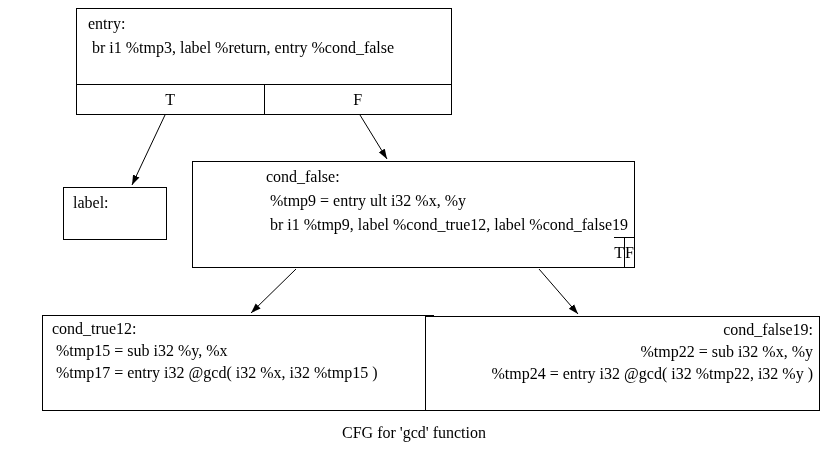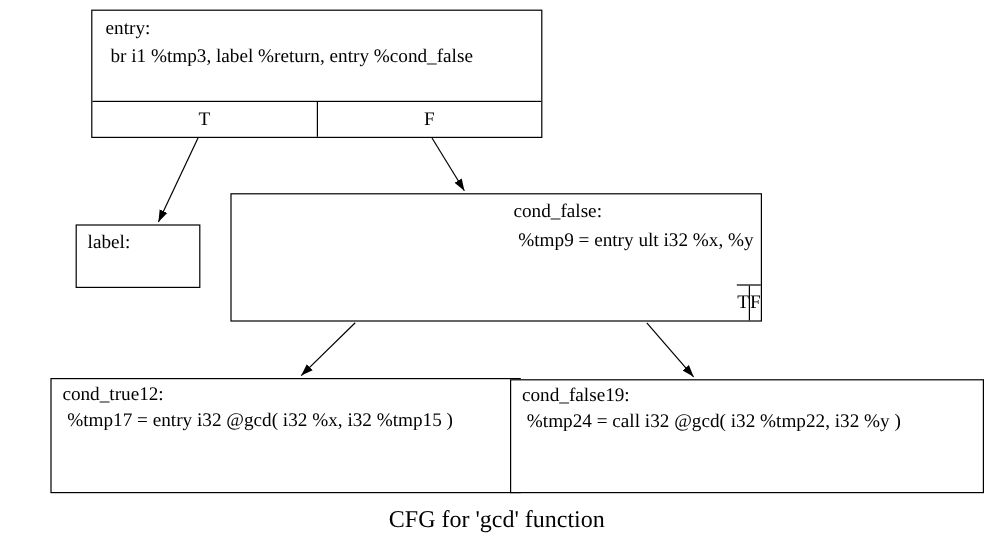--- a/index.html
+++ b/index.html
@@ -55,21 +55,21 @@
   }
   .port + .port {
     border-left: 1px solid #000000;
   }
   .caption {
     position: absolute;
     left: 0;
     top: 422px;
     width: 828px;
     text-align: center;
-    font-size: 20px;
+    font-size: 16px;
     line-height: 22px;
   }
 </style>
 </head>
 <body>
 
 <div class="canvas">
 
   <svg class="edges" width="828" height="452">
     <defs>
@@ -97,36 +97,39 @@
   <div class="node small" style="left:63px; top:187px; width:104px; height:53px;">
     <div class="body" style="padding-left:9px;">
       <div class="line">label:</div>
     </div>
   </div>
 
   <div class="node" style="left:192px; top:161px; width:443px; height:107px;align-items:flex-end;">
     <div class="body">
       <div class="line">cond_false:</div>
       <div class="line"> %tmp9 = entry ult i32 %x, %y</div>
+      <div class="line"> br i1 %tmp9, label %cond_true12, label %cond_false19</div>
     </div>
     <div class="ports">
       <div class="port">T</div>
       <div class="port">F</div>
     </div>
   </div>
 
   <div class="node tight" style="left:7px; top:315px; width:392px; height:96px;margin-left:35px;">
     <div class="body" style="padding-left:9px; padding-top:2px;">
       <div class="line">cond_true12:</div>
+      <div class="line"> %tmp15 = sub i32 %y, %x</div>
       <div class="line"> %tmp17 = entry i32 @gcd( i32 %x, i32 %tmp15 )</div>
     </div>
   </div>
 
-  <div class="node tight" style="left:425px; top:316px; width:395px; height:95px;">
+  <div class="node tight" style="left:425px; top:316px; width:395px; height:95px;text-align:right;">
     <div class="body" style="padding-left:9px; padding-top:2px;">
       <div class="line">cond_false19:</div>
-      <div class="line"> %tmp24 = call i32 @gcd( i32 %tmp22, i32 %y )</div>
+      <div class="line"> %tmp22 = sub i32 %x, %y</div>
+      <div class="line"> %tmp24 = entry i32 @gcd( i32 %tmp22, i32 %y )</div>
     </div>
   </div>
 
   <div class="caption">CFG for 'gcd' function</div>
 
 </div>
 
 </body></html>

